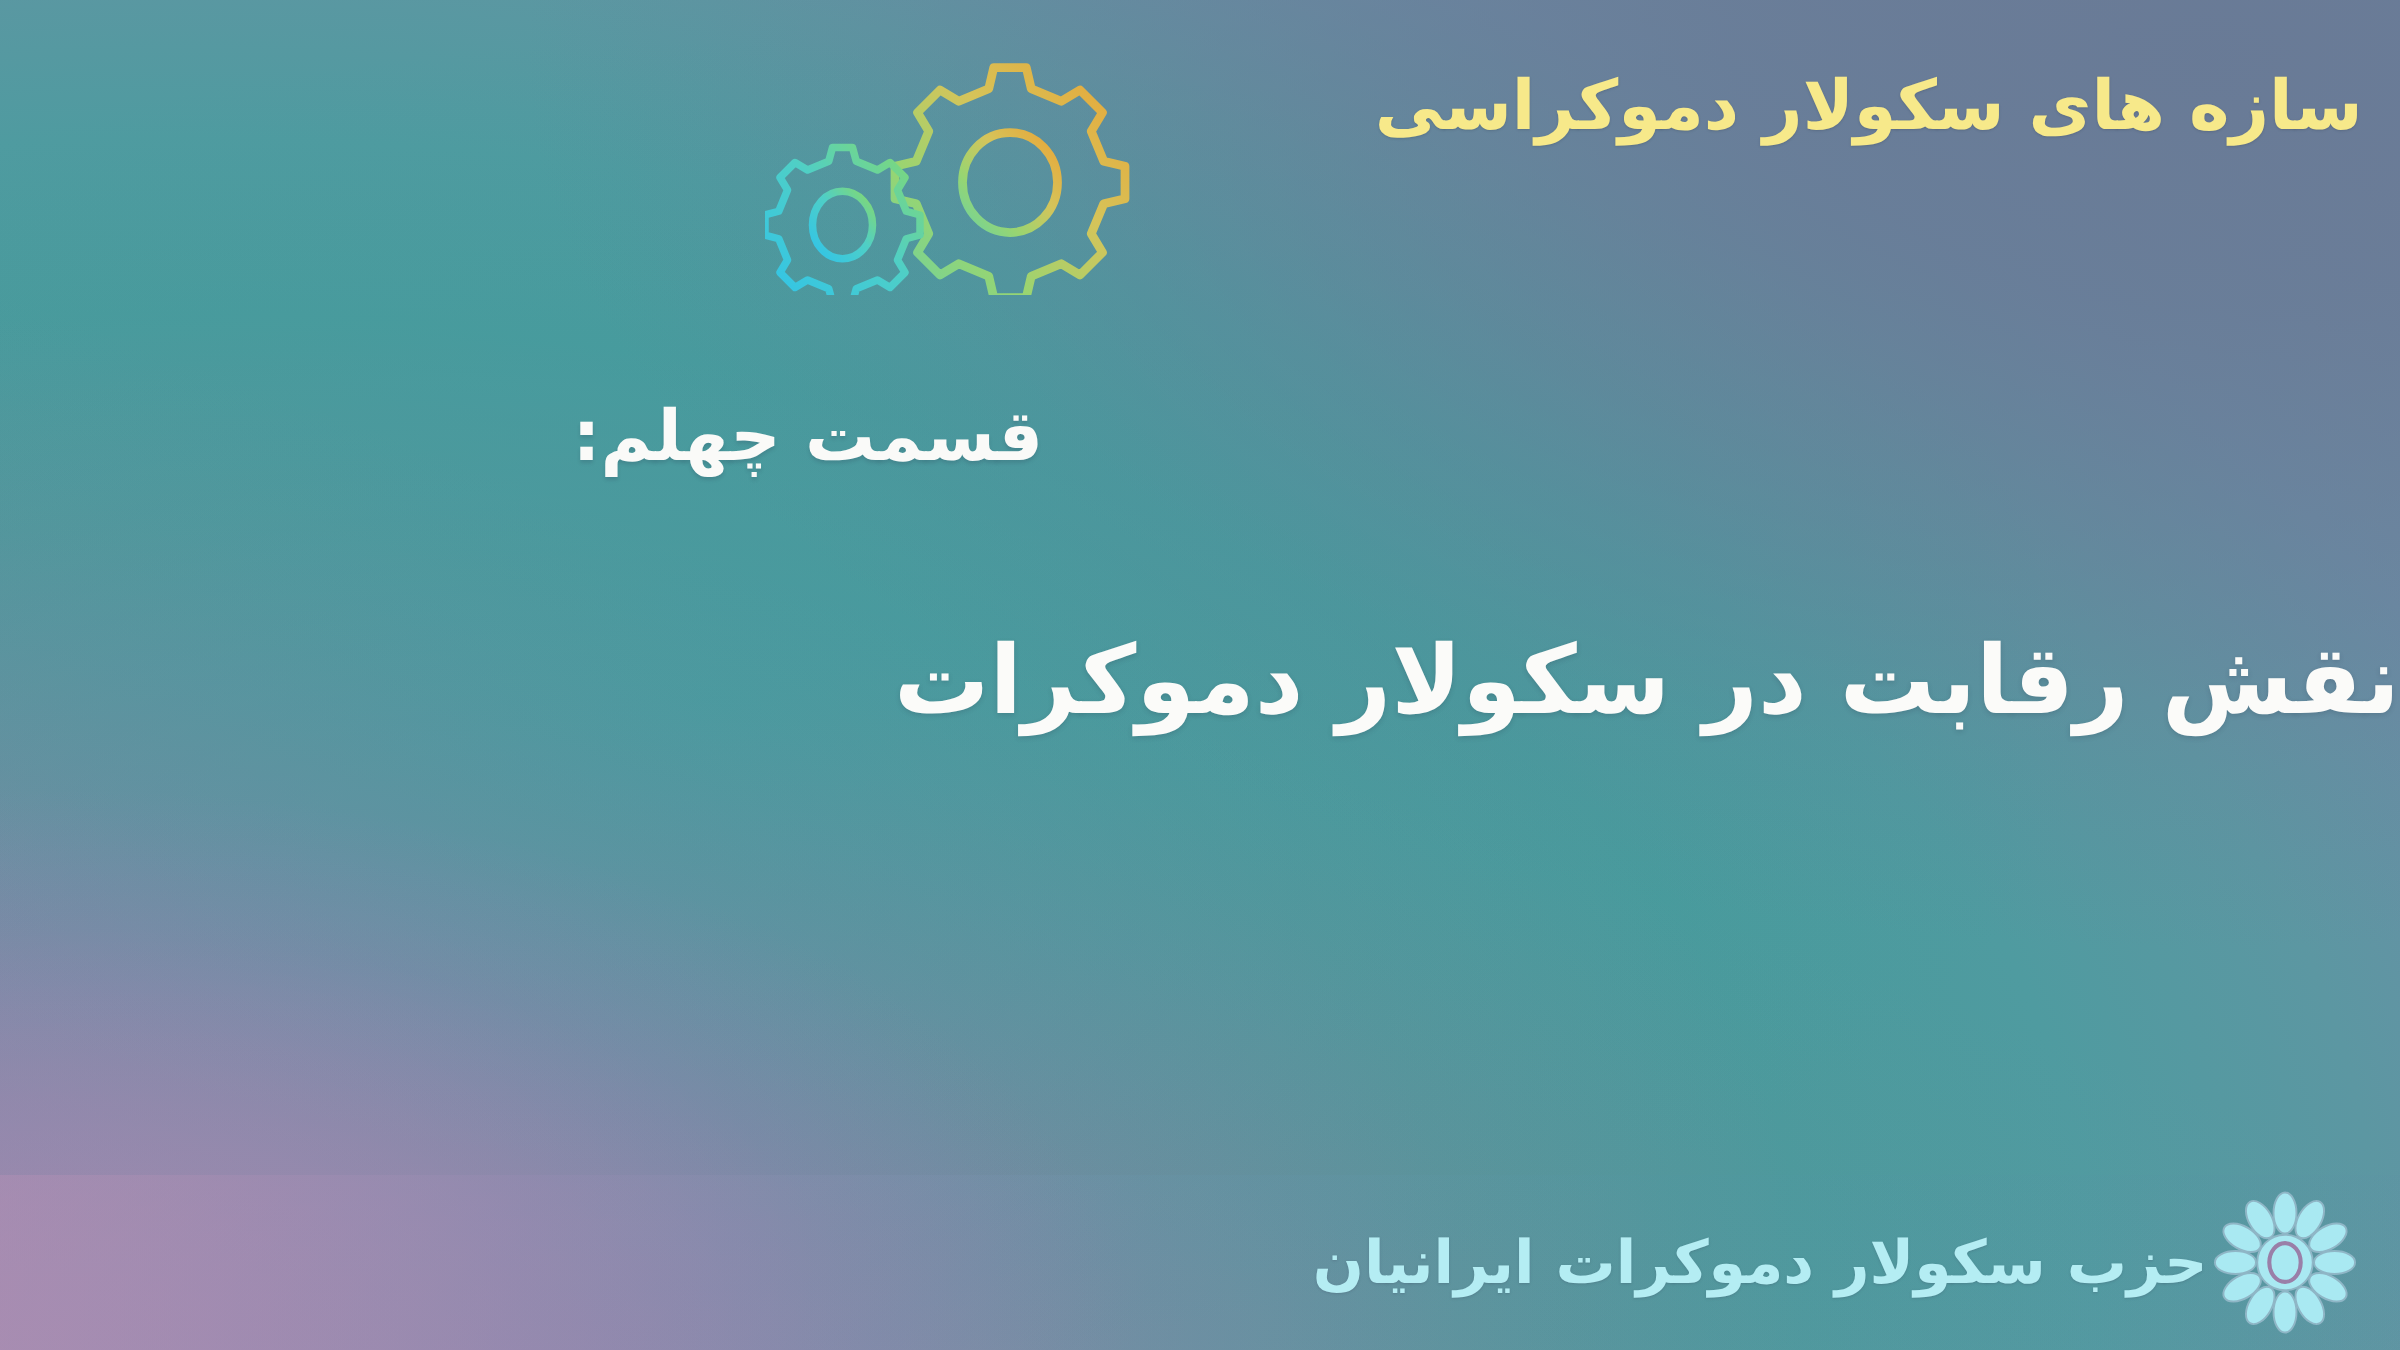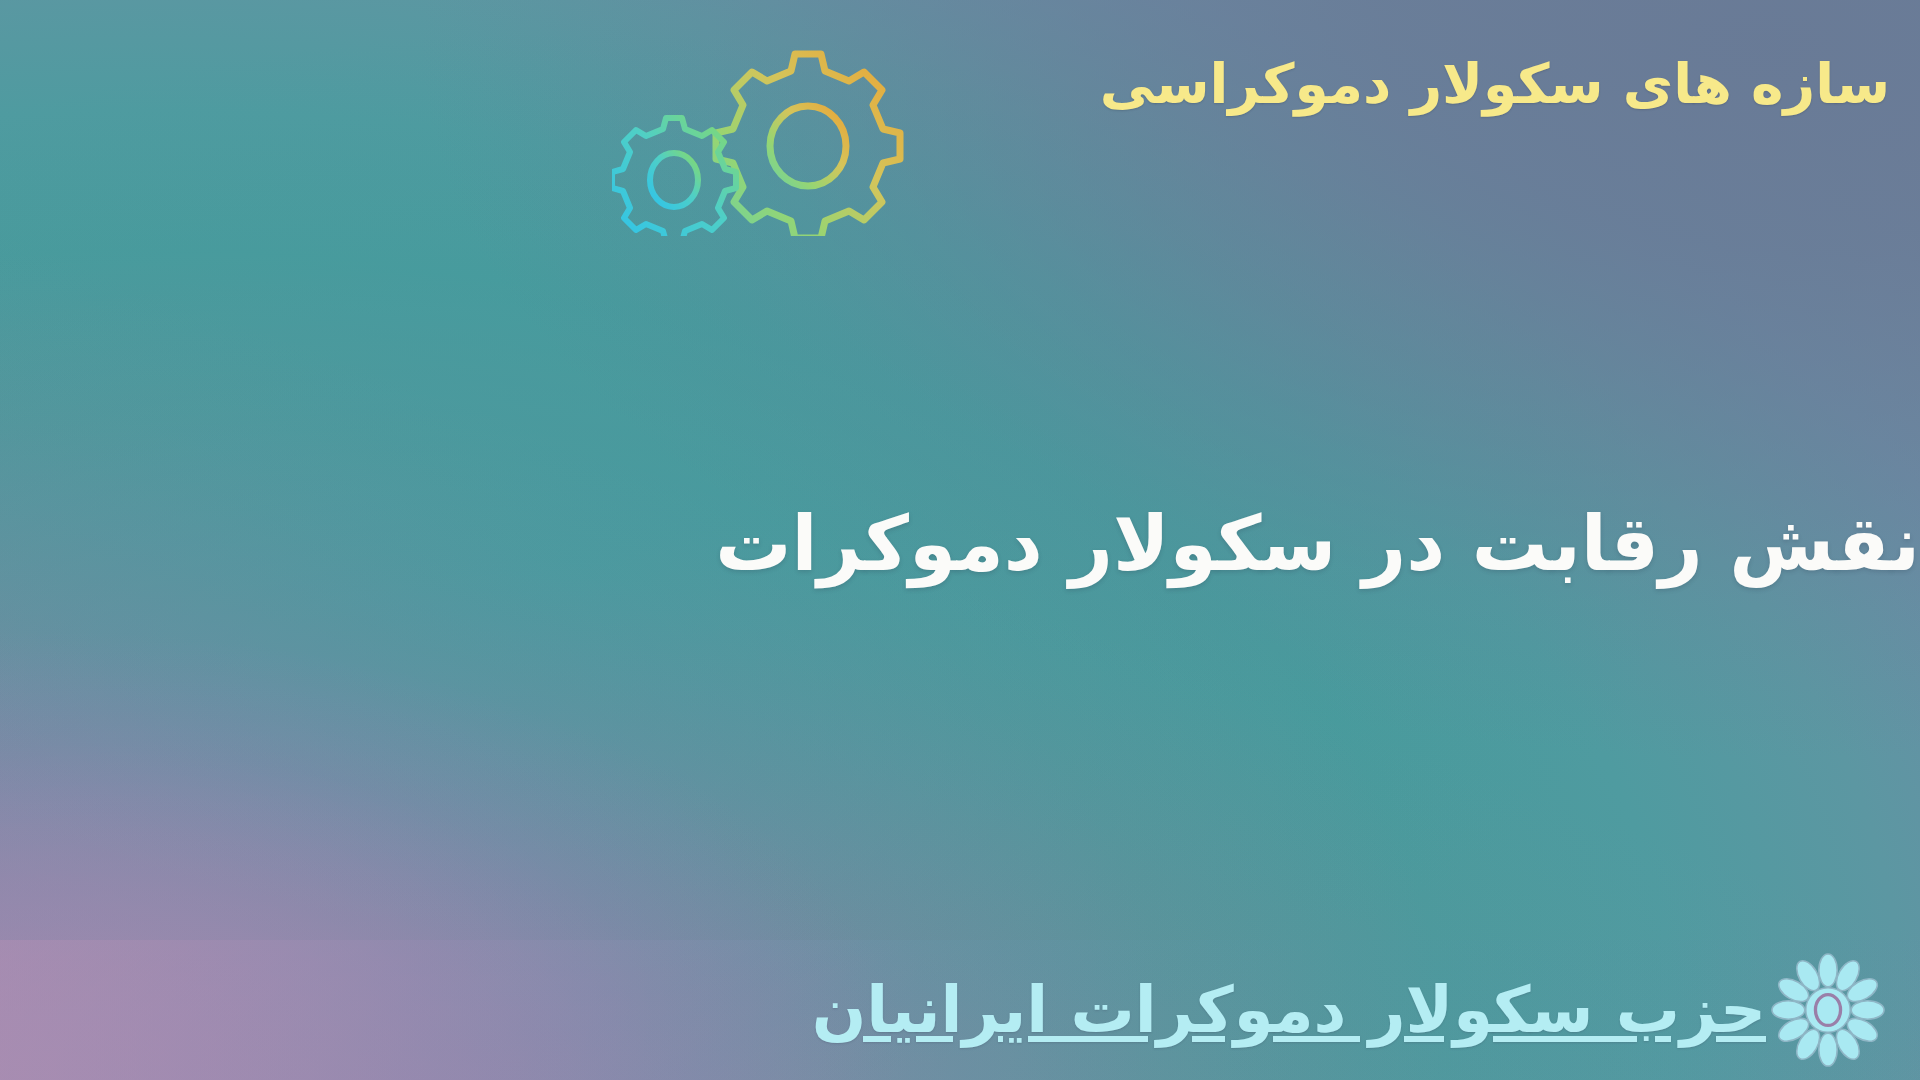--- a/index.html
+++ b/index.html
@@ -127,27 +127,26 @@
     padding-right: 34px;
     box-sizing: border-box;
   }
   .footer-logo {
     width: 116px;
     height: 116px;
     flex: 0 0 auto;
     margin-left: 4px;
   }
   .footer-text {
-    font-size: 64px;
+    font-size: 48px;
     font-weight: 700;
     color: #B4EDF3;
     letter-spacing: -0.5px;
     white-space: nowrap;
     text-shadow: 0 1px 2px rgba(60,70,95,0.25);
-    text-decoration: underline;
   }
 </style>
 </head>
 <body>
 
 <div id="slide">
 
   <div class="bg-base"></div>
   <div class="bg-tint-teal"></div>
   <div class="bg-tint-tr"></div>
@@ -199,20 +198,23 @@
           L -11 -39 Z"></path>
         <ellipse cx="0" cy="12" rx="24" ry="27"></ellipse>
       </g>
     </svg>
   </div>
 
   <div class="title-row">
     <div class="title-text">سازه های سکولار دموکراسی</div>
   </div>
 
+  <div class="subtitle">
+    <span class="subtitle-inner">قسمت چهلم:</span>
+  </div>
 
   <div class="headline">نقش رقابت در سکولار دموکرات</div>
 
   <div class="footer-band">
     <svg class="footer-logo" viewBox="0 0 120 120" aria-hidden="true">
       <g stroke="#8FB6C6" stroke-width="1.6" fill="#A9E9F2">
         <g>
           <ellipse cx="60" cy="19" rx="9.5" ry="17"></ellipse>
           <ellipse cx="60" cy="101" rx="9.5" ry="17"></ellipse>
           <ellipse cx="19" cy="60" rx="17" ry="9.5"></ellipse>

